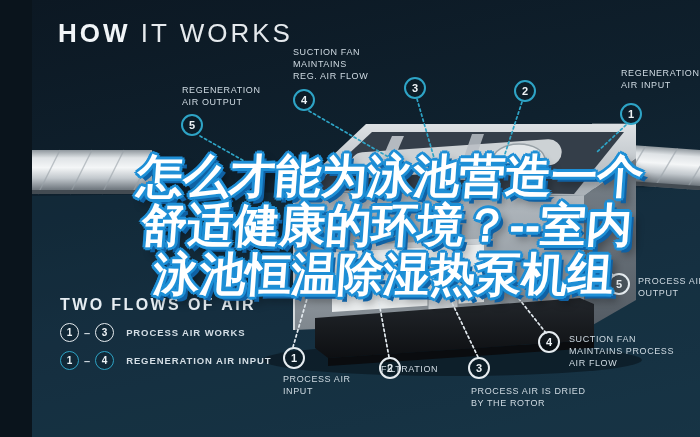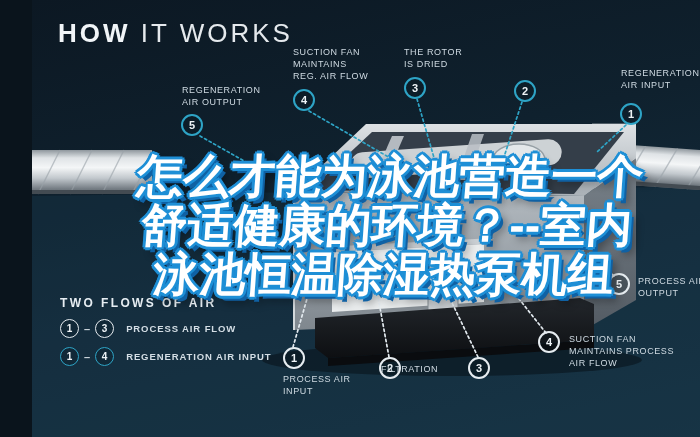--- a/index.html
+++ b/index.html
@@ -29,21 +29,21 @@
   .overlay{left:80px;top:152px;width:550px;text-align:center;z-index:9;
     font-weight:900;font-size:46px;line-height:1.06;color:#ffffff;
     transform:skewX(-4deg);
     font-family:"Liberation Sans","DejaVu Sans",sans-serif;
     text-shadow:
       3px 0 0 #1e8fd6,-3px 0 0 #1e8fd6,0 3px 0 #1e8fd6,0 -3px 0 #1e8fd6,
       2px 2px 0 #1e8fd6,-2px 2px 0 #1e8fd6,2px -2px 0 #1e8fd6,-2px -2px 0 #1e8fd6,
       5px 5px 0 #0f61a4,7px 7px 9px rgba(0,0,0,.45);}
   
   .legend{left:28px;top:296px;z-index:8;}
-  .legend-heading{font-size:12px;font-weight:600;letter-spacing:2.4px;color:#e6edf2;}
+  .legend-heading{font-size:16px;font-weight:600;letter-spacing:2.4px;color:#e6edf2;}
   .legend-row{display:flex;align-items:center;margin-top:9px;}
   .legend-row .circle{width:19px;height:19px;font-size:10px;border-width:1.6px;}
   .legend-dash{color:#cfd8df;margin:0 5px;font-weight:700;font-size:11px;}
   .legend-label{margin-left:12px;font-size:9.5px;font-weight:700;letter-spacing:.9px;color:#d4dee5;}
   .z2{z-index:2;} .z8{z-index:8;}
 </style>
 </head>
 <body>
 
 <div class="stage">
@@ -146,55 +146,55 @@
 
   <div class="abs callout z8" style="left:150px;top:85px">REGENERATION
 AIR OUTPUT</div>
   <div class="abs circle teal z8" style="left:149px;top:114px">5</div>
 
   <div class="abs callout z8" style="left:261px;top:47px">SUCTION FAN
 MAINTAINS
 REG. AIR FLOW</div>
   <div class="abs circle teal z8" style="left:261px;top:89px">4</div>
 
-  <div class="abs callout z8" style="left:372px;top:47px">THE ROTOR
-IS DRIED</div>
   <div class="abs circle teal z8" style="left:372px;top:77px">3</div>
 
   <div class="abs circle teal z8" style="left:482px;top:80px">2</div>
 
   <div class="abs callout z8" style="left:589px;top:68px">REGENERATION
 AIR INPUT</div>
   <div class="abs circle teal z8" style="left:588px;top:103px">1</div>
 
   <div class="abs circle white z8" style="left:251px;top:347px">1</div>
   <div class="abs callout z8" style="left:251px;top:374px">PROCESS AIR
 INPUT</div>
 
   <div class="abs circle white z8" style="left:347px;top:357px">2</div>
   <div class="abs callout z8" style="left:349px;top:364px">FILTRATION</div>
 
   <div class="abs circle white z8" style="left:436px;top:357px">3</div>
+  <div class="abs callout z8" style="left:439px;top:386px">PROCESS AIR IS DRIED
+BY THE ROTOR</div>
 
   <div class="abs circle white z8" style="left:506px;top:331px">4</div>
   <div class="abs callout z8" style="left:537px;top:334px">SUCTION FAN
 MAINTAINS PROCESS
 AIR FLOW</div>
 
   <div class="abs circle white z8" style="left:576px;top:273px">5</div>
   <div class="abs callout z8" style="left:606px;top:276px">PROCESS AIR
 OUTPUT</div>
 
   <div class="abs legend">
     <div class="legend-heading">TWO FLOWS OF AIR</div>
     <div class="legend-row">
       <div class="circle white">1</div>
       <span class="legend-dash">–</span>
       <div class="circle white">3</div>
-      <span class="legend-label">PROCESS AIR FLOW</span>
+      <span class="legend-label">PROCESS AIR WORKS</span>
     </div>
     <div class="legend-row">
       <div class="circle teal">1</div>
       <span class="legend-dash">–</span>
       <div class="circle teal">4</div>
       <span class="legend-label">REGENERATION AIR INPUT</span>
     </div>
   </div>
 
   <div class="abs overlay">

